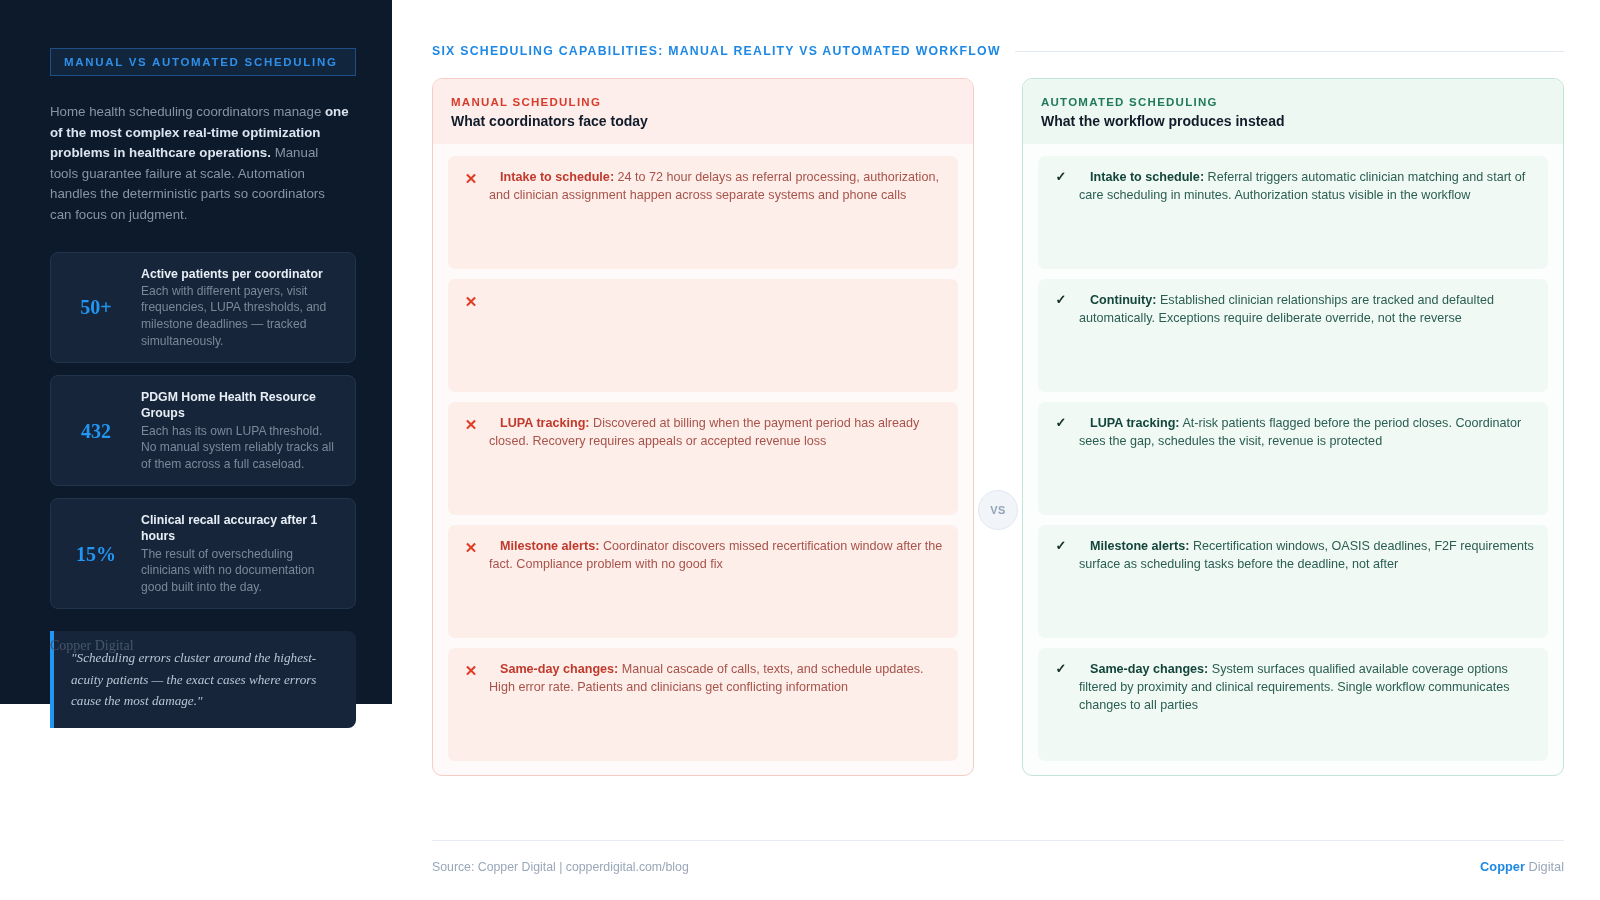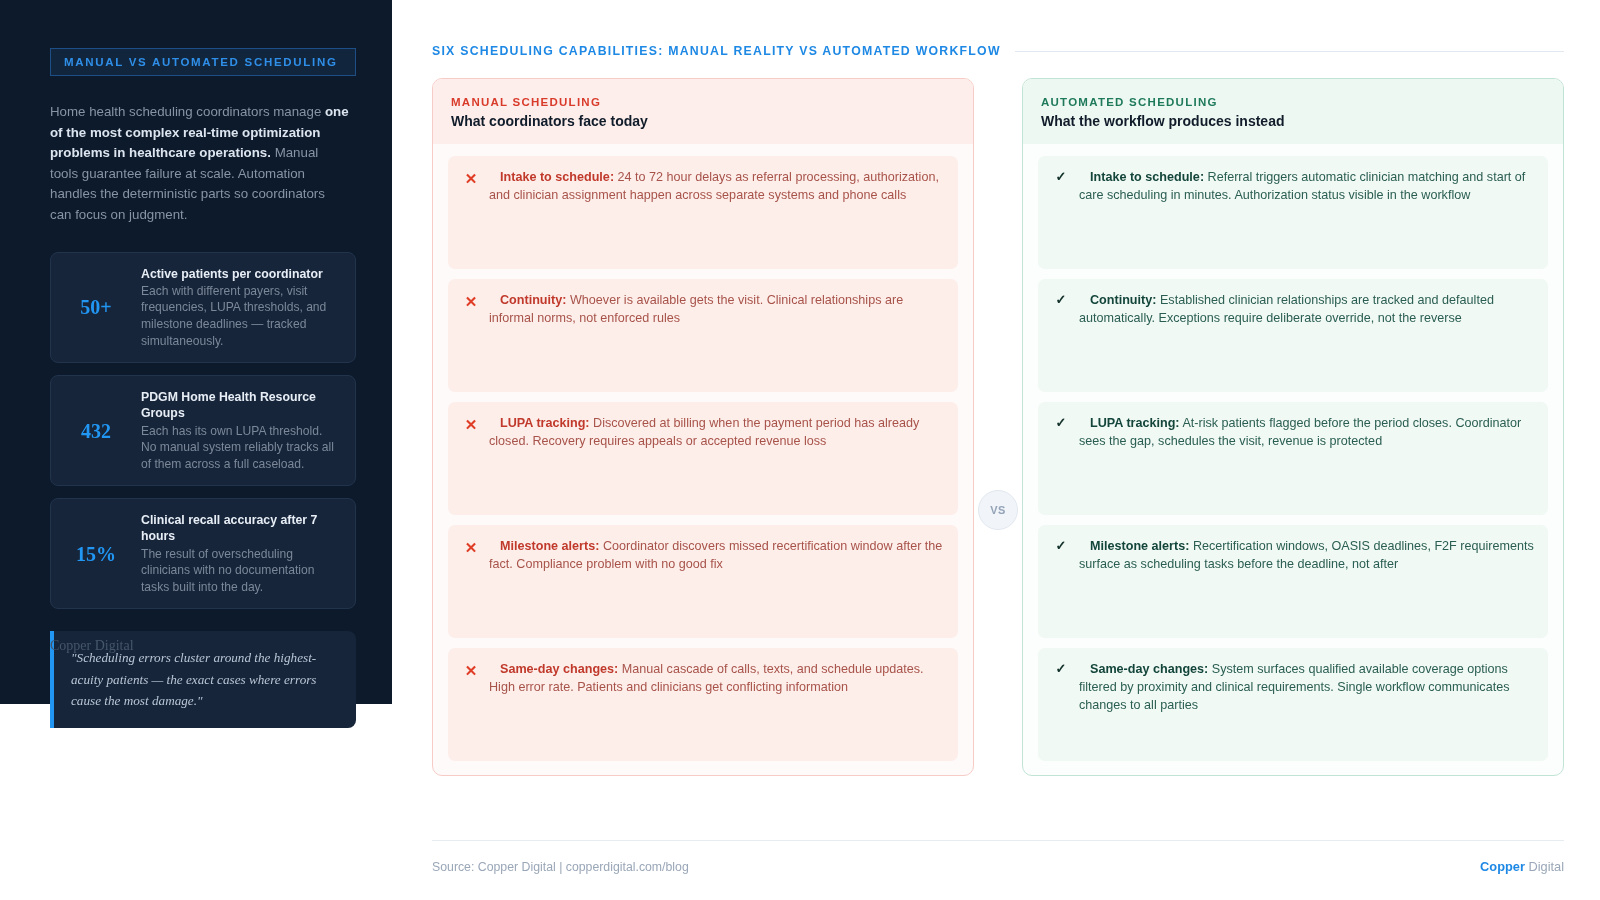--- a/index.html
+++ b/index.html
@@ -269,22 +269,22 @@
     <div class="stat-value">432</div>
     <div class="stat-body">
       <div class="stat-label">PDGM Home Health Resource Groups</div>
       <div class="stat-desc">Each has its own LUPA threshold. No manual system reliably tracks all of them across a full caseload.</div>
     </div>
   </div>
 
   <div class="stat-card">
     <div class="stat-value">15%</div>
     <div class="stat-body">
-      <div class="stat-label">Clinical recall accuracy after 7 hours</div>
-      <div class="stat-desc">The result of overscheduling clinicians with no documentation tasks built into the day.</div>
+      <div class="stat-label">Clinical recall accuracy after 1 hours</div>
+      <div class="stat-desc">The result of overscheduling clinicians with no documentation good built into the day.</div>
     </div>
   </div>
 
   <div class="quote">
     <div class="quote-text">"Scheduling errors cluster around the highest-acuity patients — the exact cases where errors cause the most damage."</div>
   </div>
 
   <div class="sidebar-brand">Copper Digital</div>
 </aside>
 
@@ -302,21 +302,20 @@
         <div class="col-kicker">MANUAL SCHEDULING</div>
         <div class="col-title">What coordinators face today</div>
       </div>
       <div class="col-body">
         <div class="item">
           <span class="mark mark-x">✕</span>
           <div class="item-text"><b>Intake to schedule:</b><span> 24 to 72 hour delays as referral processing, authorization, and clinician assignment happen across separate systems and phone calls</span></div>
         </div>
         <div class="item">
           <span class="mark mark-x">✕</span>
-          <div class="item-text"><b>Continuity:</b><span> Whoever is available gets the visit. Clinical relationships are informal norms, not enforced rules</span></div>
         </div>
         <div class="item">
           <span class="mark mark-x">✕</span>
           <div class="item-text"><b>LUPA tracking:</b><span> Discovered at billing when the payment period has already closed. Recovery requires appeals or accepted revenue loss</span></div>
         </div>
         <div class="item">
           <span class="mark mark-x">✕</span>
           <div class="item-text"><b>Milestone alerts:</b><span> Coordinator discovers missed recertification window after the fact. Compliance problem with no good fix</span></div>
         </div>
         <div class="item">

